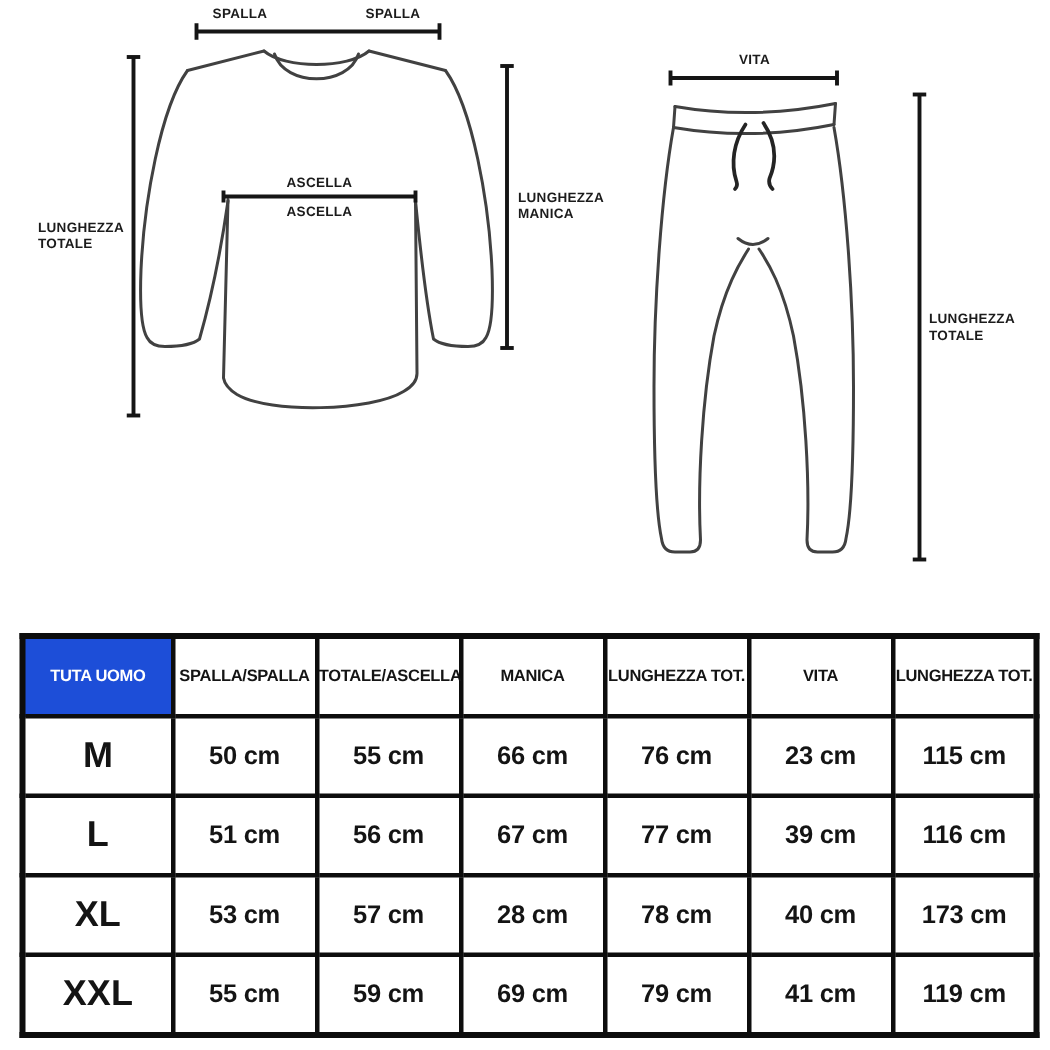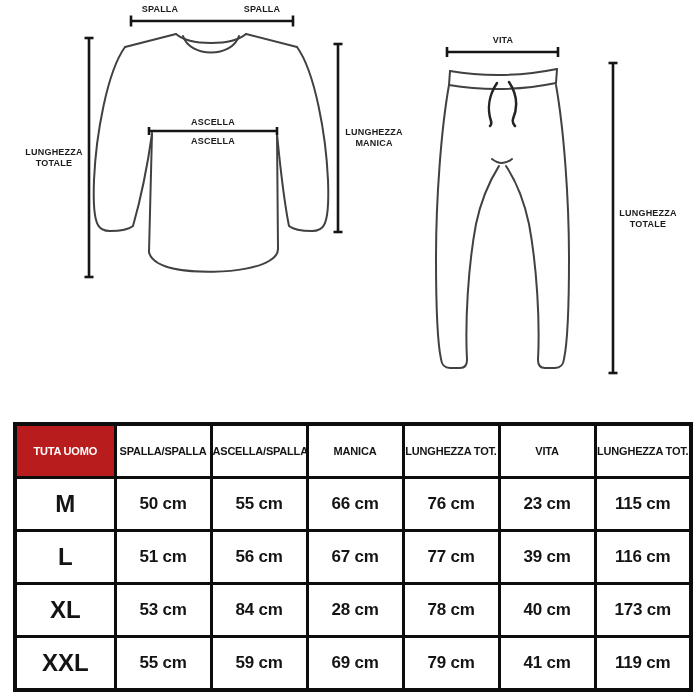--- a/index.html
+++ b/index.html
@@ -24,21 +24,21 @@
     text-align: center;
     line-height: 10.5px;
   }
   .lbl2 {
     position: absolute;
     transform: translate(-50%, -50%);
     font-weight: bold;
     font-size: 9px;
     letter-spacing: 0.2px;
     color: #1b1b1b;
-    text-align: center;
+    text-align: left;
     line-height: 10.5px;
   }
 
   table.size-table {
     position: absolute;
     left: 13px; top: 422px;
     width: 676px;
     border-collapse: collapse;
     table-layout: fixed;
     background: #ffffff;
@@ -51,21 +51,21 @@
     padding: 0;
     font-weight: bold;
     color: #141414;
   }
   .size-table th {
     height: 50px;
     font-size: 11px;
     letter-spacing: -0.2px;
   }
   .size-table th.dark {
-    background: #b91c1c;
+    background: #1d4ed8;
     color: #ffffff;
     font-size: 11px;
   }
   .size-table td { height: 50px; font-size: 17px; letter-spacing: -0.2px; }
   .size-table td.size-cell { font-size: 24px; letter-spacing: 0; }
 </style>
 </head>
 <body>
 
 <div class="canvas">
@@ -179,21 +179,21 @@
         <col style="width:96px">
         <col style="width:96px">
       <col style="width:96px">
         <col style="width:96px">
         <col style="width:96px">
     </colgroup>
     <thead>
       <tr>
         <th class="dark">TUTA UOMO</th>
         <th>SPALLA/SPALLA</th>
-        <th>ASCELLA/SPALLA</th>
+        <th>TOTALE/ASCELLA</th>
         <th>MANICA</th>
         <th>LUNGHEZZA TOT.</th>
         <th>VITA</th>
         <th>LUNGHEZZA TOT.</th>
       </tr>
     </thead>
     <tbody>
       <tr>
         <td class="size-cell">M</td>
         <td>50 cm</td>
@@ -208,21 +208,21 @@
         <td>51 cm</td>
         <td>56 cm</td>
         <td>67 cm</td>
         <td>77 cm</td>
         <td>39 cm</td>
         <td>116 cm</td>
       </tr>
       <tr>
         <td class="size-cell">XL</td>
         <td>53 cm</td>
-        <td>84 cm</td>
+        <td>57 cm</td>
         <td>28 cm</td>
         <td>78 cm</td>
         <td>40 cm</td>
         <td>173 cm</td>
       </tr>
       <tr>
         <td class="size-cell">XXL</td>
         <td>55 cm</td>
         <td>59 cm</td>
         <td>69 cm</td>

